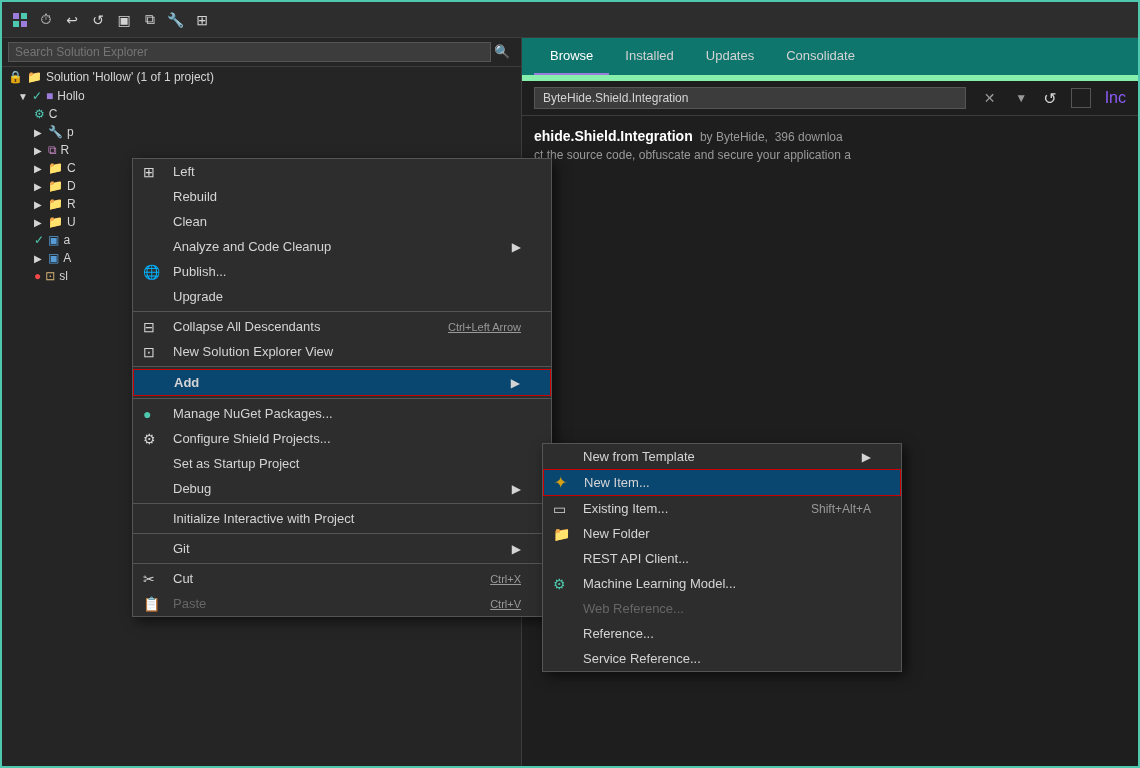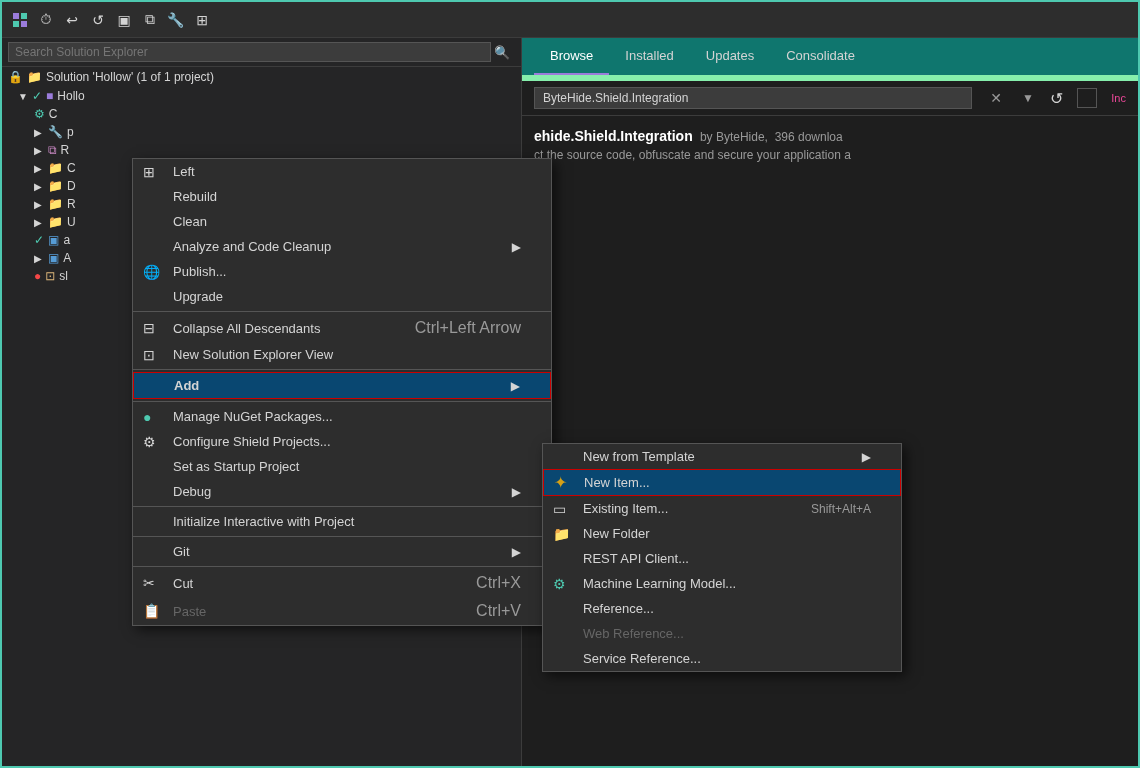--- a/index.html
+++ b/index.html
@@ -45,21 +45,21 @@
     .solution-explorer {
       width: 520px;
       background: #252526;
       border-right: 1px solid #3c3c3c;
       flex-shrink: 0;
       position: relative;
     }
 
     .search-box {
       display: flex;
-      align-items: flex-end;
+      align-items: flex-start;
       padding: 4px 6px;
       background: #252526;
       border-bottom: 1px solid #3c3c3c;
     }
     .search-input {
       flex: 1;
       background: #3c3c3c;
       border: 1px solid #555;
       color: #d4d4d4;
       padding: 2px 6px;
@@ -123,22 +123,23 @@
       border: 1px solid #cc0000;
       gap: 48px;
     }
     .menu-item .icon-prefix {
       position: absolute;
       left: 10px;
       font-size: 14px;
     }
     .menu-item .shortcut {
       color: #999;
-      font-size: 16px;
+      font-size: 11px;
       margin-left: auto;
+      text-decoration: underline;
     }
     .menu-item .submenu-arrow {
       color: #d4d4d4;
       font-size: 12px;
     }
     .menu-separator {
       height: 1px;
       background: #555;
       margin: 2px 0;
     }
@@ -239,22 +240,22 @@
       padding: 2px 4px;
     }
     .nuget-refresh-btn {
       background: none;
       border: none;
       color: #d4d4d4;
       cursor: pointer;
       font-size: 16px;
     }
     .inc-label {
-      color: #ec4899;
-      font-size: 11px;
+      color: #8b5cf6;
+      font-size: 16px;
     }
 
     .nuget-content {
       padding: 12px;
       color: #d4d4d4;
     }
     .nuget-package-title {
       font-size: 14px;
       font-weight: bold;
       color: #ffffff;
@@ -478,26 +479,26 @@
 
       <div class="submenu-item">
         <span>REST API Client...</span>
       </div>
 
       <div class="submenu-item">
         <span class="icon-prefix" style="color:#4ec9b0;">⚙</span>
         <span>Machine Learning Model...</span>
       </div>
 
-      <div class="submenu-item">
-        <span>Reference...</span>
-      </div>
-
       <div class="submenu-item disabled">
         <span>Web Reference...</span>
+      </div>
+
+      <div class="submenu-item">
+        <span>Reference...</span>
       </div>
 
       <div class="submenu-item">
         <span>Service Reference...</span>
       </div>
     </div>
   </div>
 
   <div class="nuget-panel">
 

